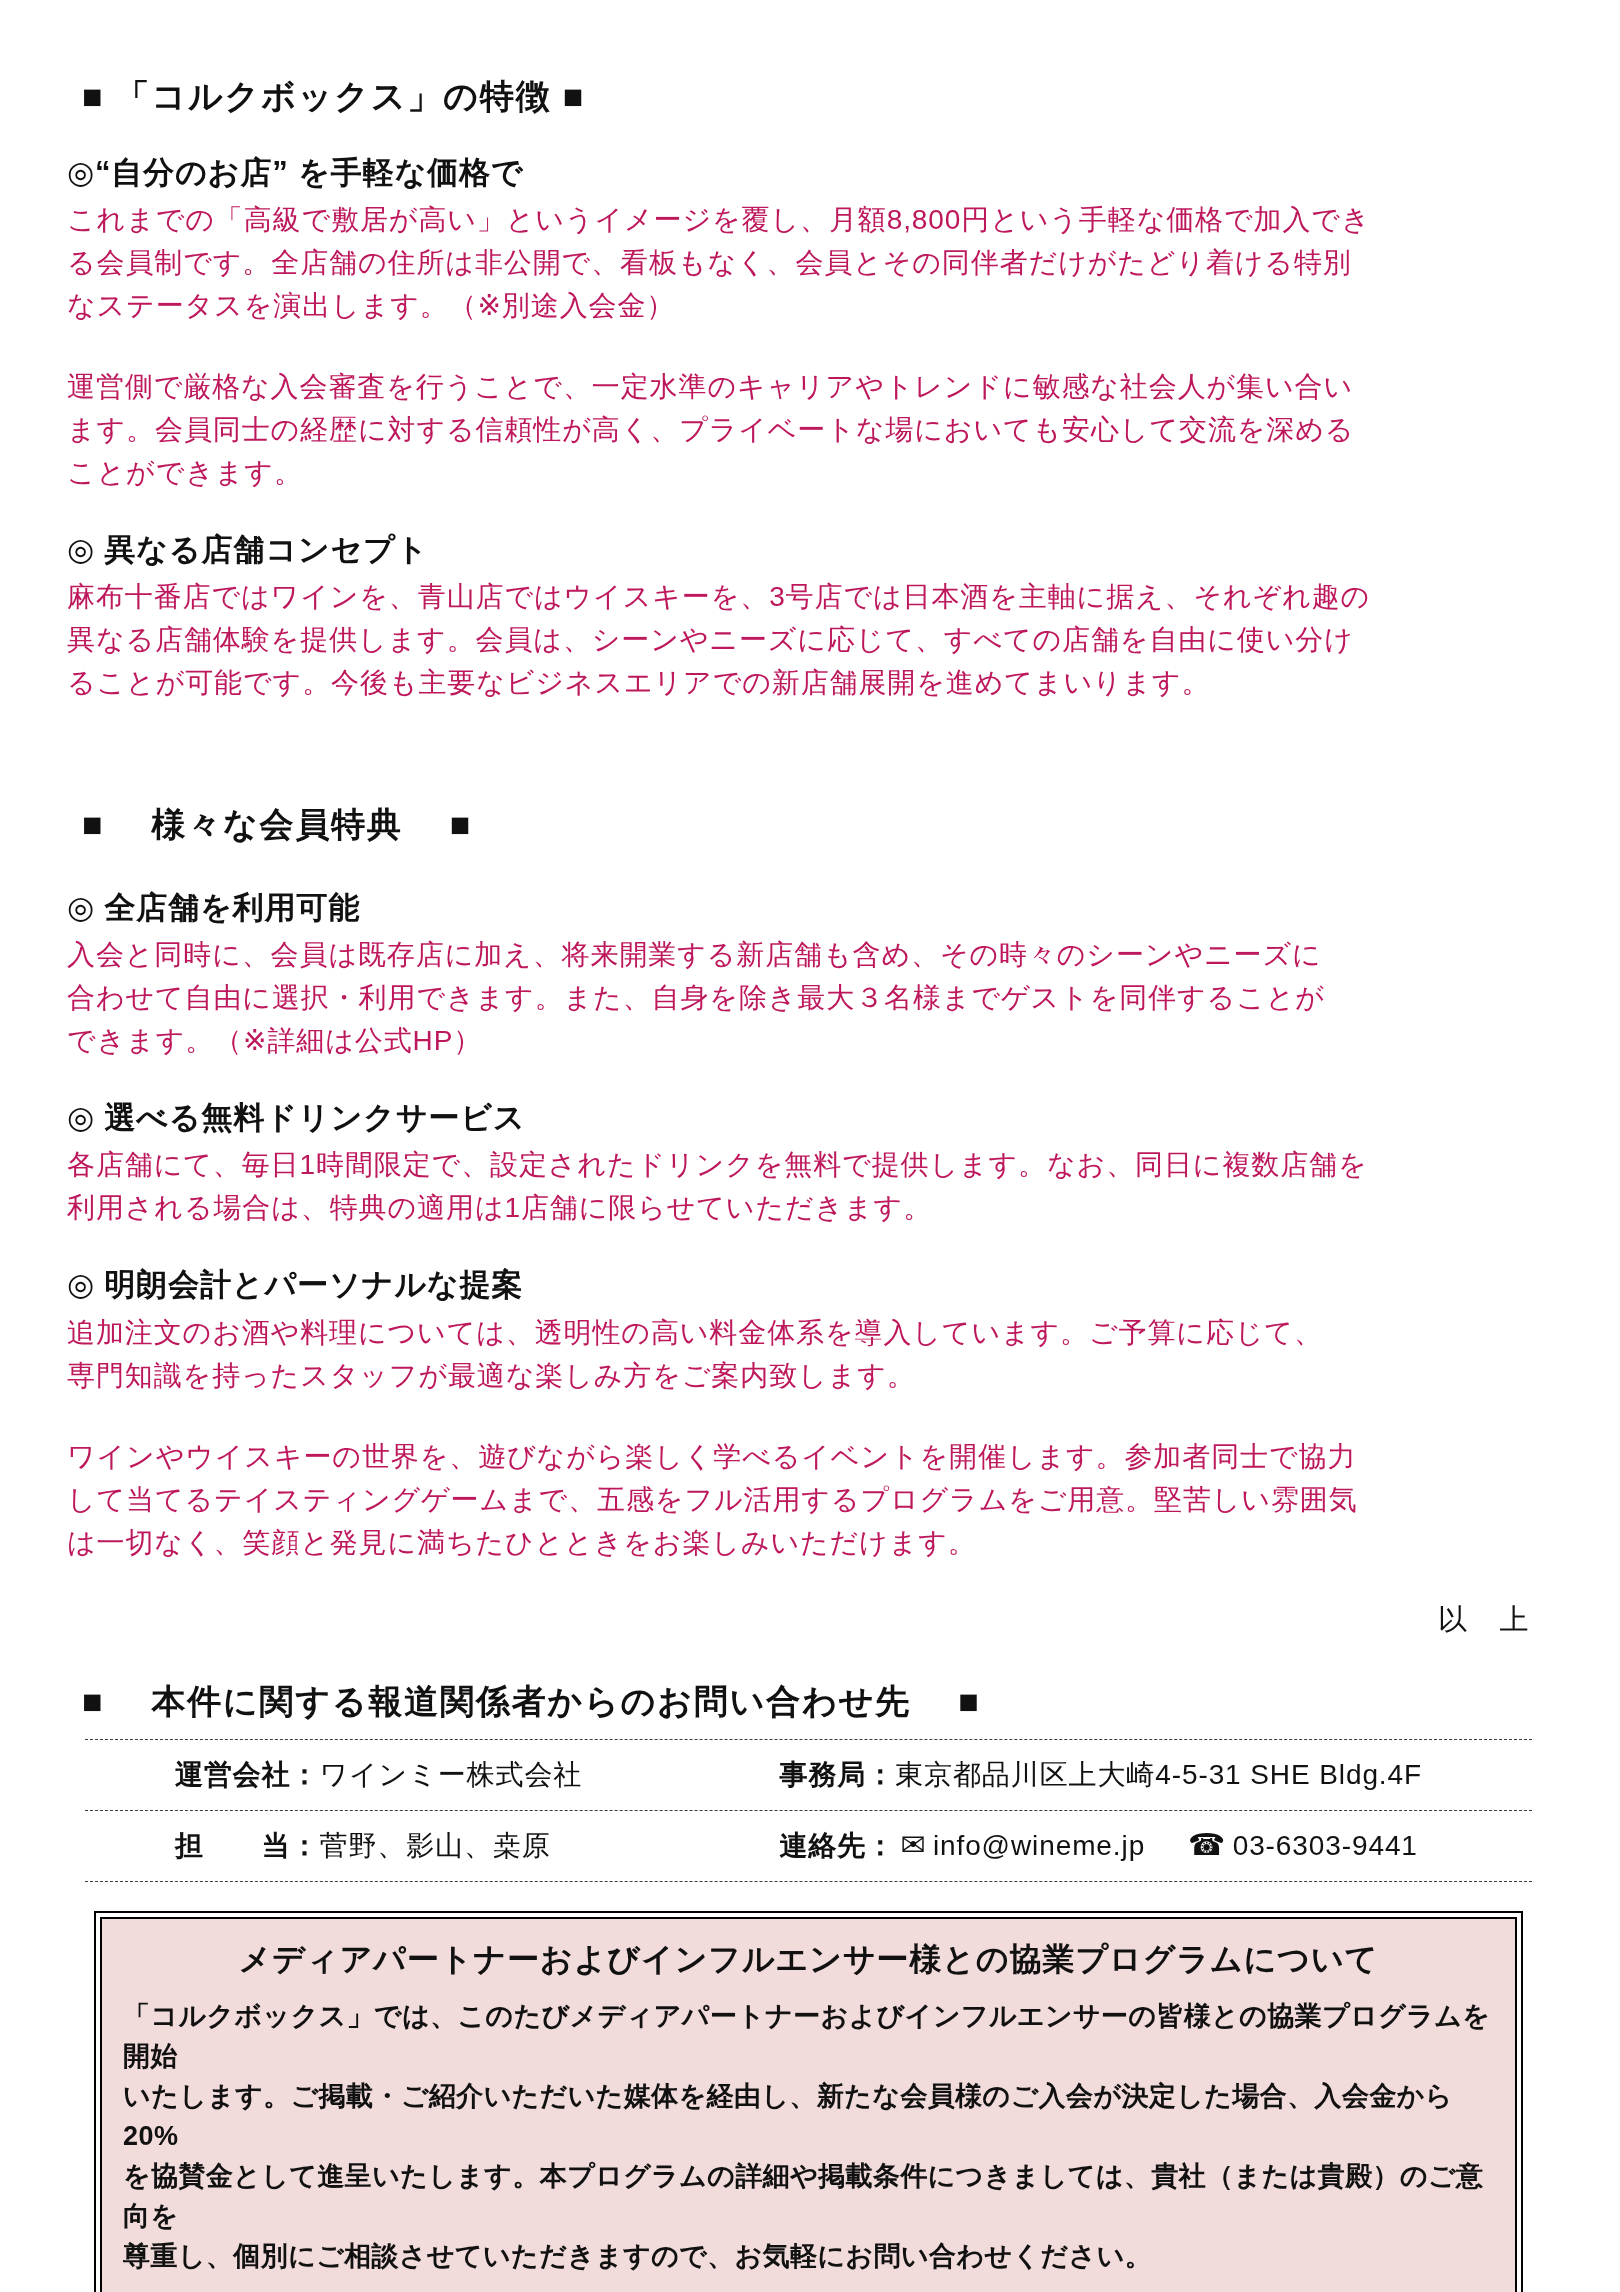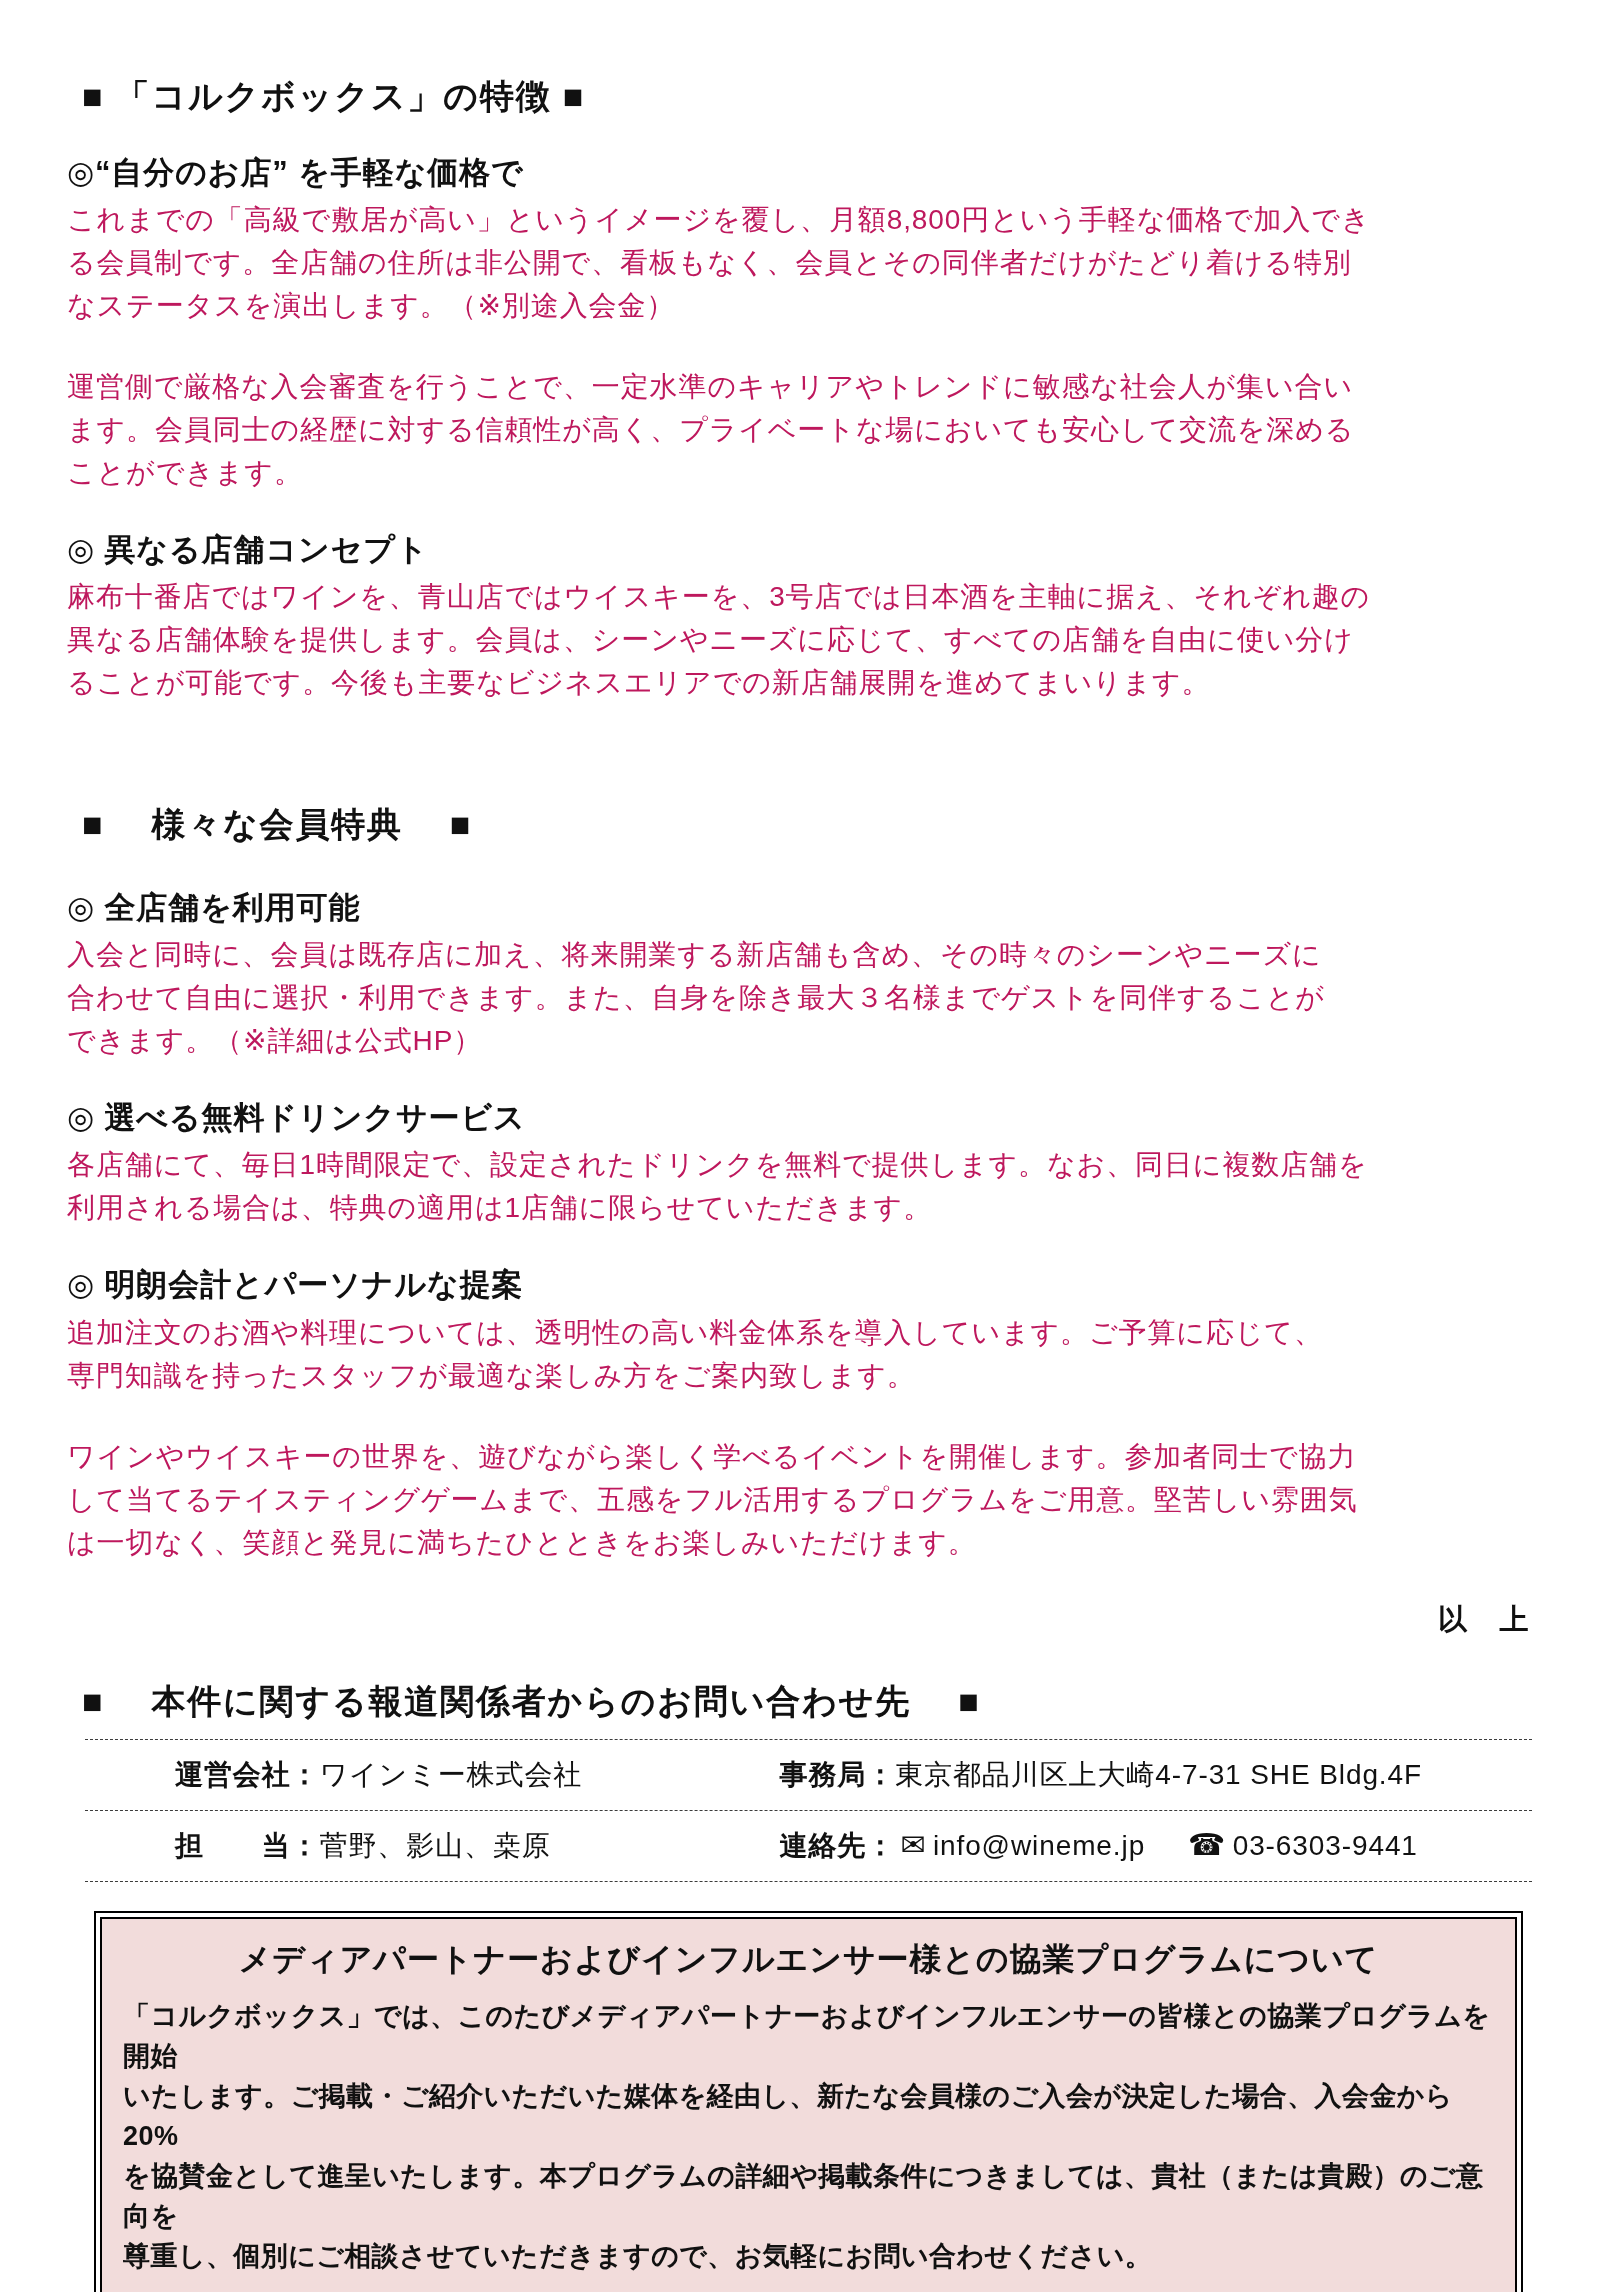--- a/index.html
+++ b/index.html
@@ -19,21 +19,21 @@
 
   .feature { margin-top: 38px; }
   .feature.first-after-heading { margin-top: 45px; }
   .feature-title { font-size: 31px; font-weight: 700; margin: 0; line-height: 36px; letter-spacing: 0.9px; }
   .feature-body {
     font-size: 28px; font-weight: 400; margin: 7.2px 0 0; line-height: 43px;
     white-space: pre-line; letter-spacing: 0.9px; color: #be185d;
   }
 
   .closing { margin-top: 36px; text-align: right; padding-right: 19.7px;
-             font-size: 29px; font-weight: 700; letter-spacing: 1.8px; }
+             font-size: 29px; font-weight: 400; letter-spacing: 1.8px; }
 
   .contact-table { margin: 18px 18px 0; font-size: 28px; }
   .dashed { height: 0; border-top: 1.8px dashed #3c3c3c; }
   .contact-row { display: flex; align-items: center; padding: 16px 0; white-space: nowrap; }
   .contact-cell { box-sizing: border-box; }
   .contact-cell.left { flex: 0 0 48%; padding-left: 90px; }
   .contact-cell.right { flex: 1 1 auto; }
   .contact-label { font-weight: 700; letter-spacing: 0.9px; }
   .contact-value { font-weight: 400; letter-spacing: 0.9px; }
   .mail-icon { font-size: 30px; margin: 0 7.2px 0 5.4px; }
@@ -107,21 +107,21 @@
 
   <h1 class="sec-heading contact-heading">■　 本件に関する報道関係者からのお問い合わせ先 　■</h1>
 
   <div class="contact-table">
     <div class="dashed"></div>
     <div class="contact-row">
       <div class="contact-cell left">
         <span class="contact-label">運営会社：</span><span class="contact-value">ワインミー株式会社</span>
       </div>
       <div class="contact-cell right">
-        <span class="contact-label">事務局：</span><span class="contact-value">東京都品川区上大崎4-7-31  SHE Bldg.4F</span>
+        <span class="contact-label">事務局：</span><span class="contact-value">東京都品川区上大崎4-5-31  SHE Bldg.4F</span>
       </div>
     </div>
     <div class="dashed"></div>
     <div class="contact-row">
       <div class="contact-cell left">
         <span class="contact-label">担　　当：</span><span class="contact-value">菅野、影山、桒原</span>
       </div>
       <div class="contact-cell right">
         <span class="contact-label">連絡先：</span><span class="mail-icon">✉</span><span class="contact-value">info@wineme.jp</span><span class="tel-icon">☎</span><span class="contact-value">03-6303-9441</span>
       </div>

